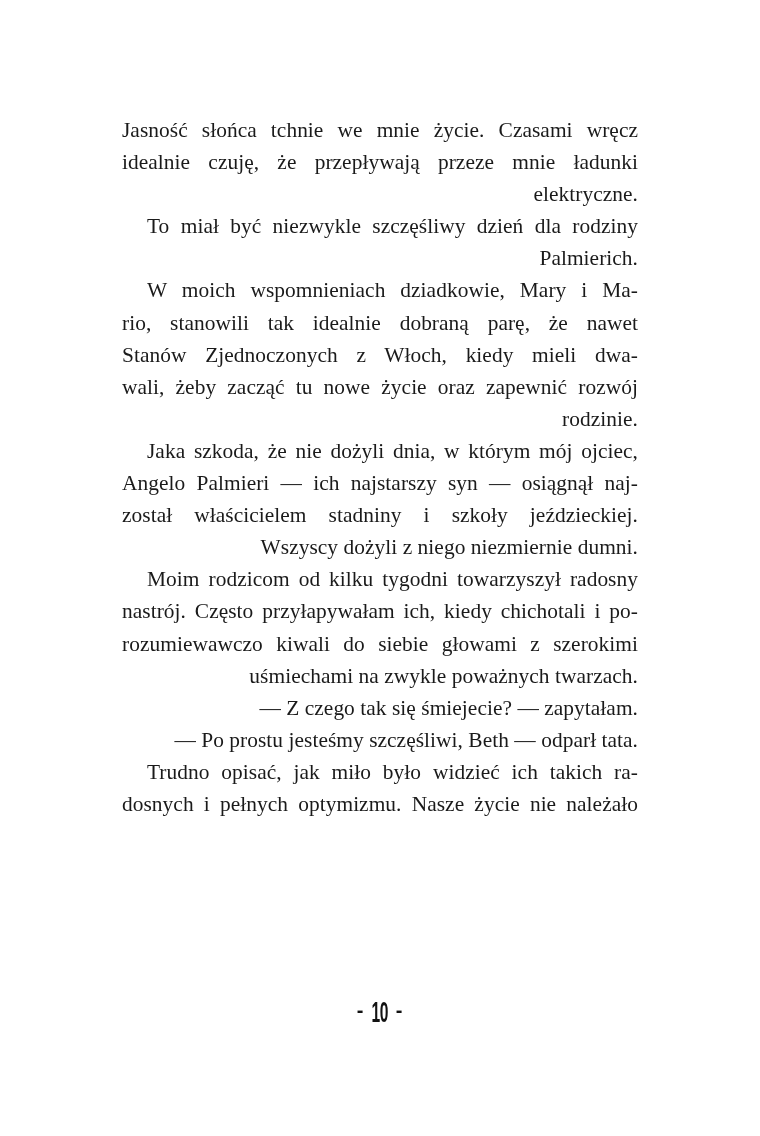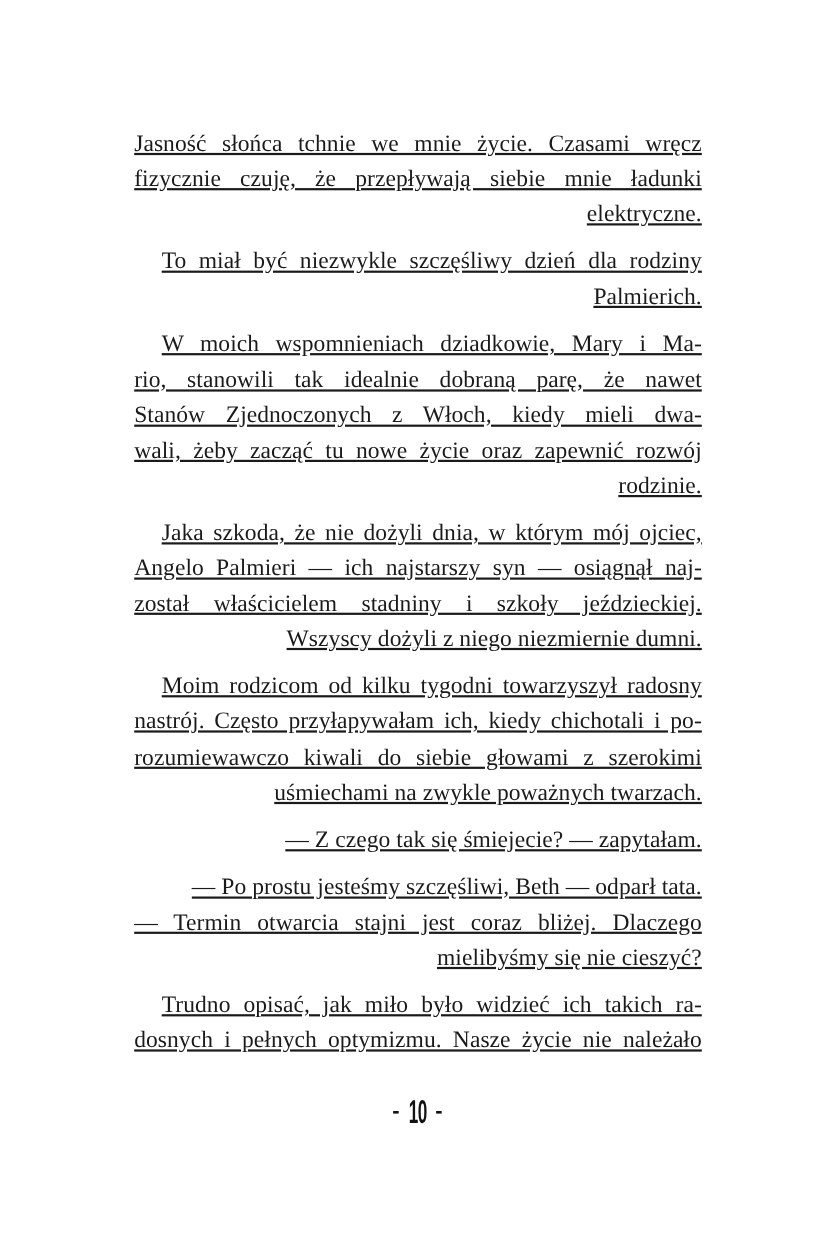--- a/index.html
+++ b/index.html
@@ -44,25 +44,23 @@
     white-space: normal;
   }
   
   .ln.flush {
     text-align: right;
     white-space: pre;
   }
   
   .ln.indent {
     text-indent: 25px;
-    margin-top: 11px;
   }
   .paragraph {
     display: block;
-    text-decoration: underline;
   }
   .page-number {
     position: absolute;
     left: 0;
     top: 995px;
     width: 760px;
     text-align: center;
     font-family: "Liberation Sans", "DejaVu Sans", sans-serif;
     font-weight: bold;
     font-size: 25px;
@@ -84,21 +82,21 @@
   }
 </style>
 </head>
 <body>
 
 <div class="page">
 
   <div class="text-block" id="text-body">
       <div class="paragraph">
         <span class="ln just">Jasność słońca tchnie we mnie życie. Czasami wręcz</span>
-        <span class="ln just">fizycznie czuję, że przepływają siebie mnie ładunki</span>
+        <span class="ln just">idealnie czuję, że przepływają przeze mnie ładunki</span>
         <span class="ln flush">elektryczne.</span>
       </div>
       <div class="paragraph">
         <span class="ln just indent">To miał być niezwykle szczęśliwy dzień dla rodziny</span>
         <span class="ln flush">Palmierich.</span>
       </div>
       <div class="paragraph">
         <span class="ln just indent">W moich wspomnieniach dziadkowie, Mary i Ma-</span>
         <span class="ln just">rio, stanowili tak idealnie dobraną parę, że nawet</span>
         <span class="ln just">Stanów Zjednoczonych z Włoch, kiedy mieli dwa-</span>
@@ -117,24 +115,20 @@
         <span class="ln just">rozumiewawczo kiwali do siebie głowami z szerokimi</span>
         <span class="ln flush">uśmiechami na zwykle poważnych twarzach.</span>
       </div>
       <div class="paragraph">
         <span class="ln flush indent">— Z czego tak się śmiejecie? — zapytałam.</span>
       </div>
       <div class="paragraph">
         <span class="ln flush indent">— Po prostu jesteśmy szczęśliwi, Beth — odparł tata.</span>
       </div>
       <div class="paragraph">
-        <span class="ln just">— Termin otwarcia stajni jest coraz bliżej. Dlaczego</span>
-        <span class="ln flush">mielibyśmy się nie cieszyć?</span>
-      </div>
-      <div class="paragraph">
         <span class="ln just indent">Trudno opisać, jak miło było widzieć ich takich ra-</span>
         <span class="ln just">dosnych i pełnych optymizmu. Nasze życie nie należało</span>
       </div>
     </div>
 
   <div class="page-number">
     <span class="rule">-</span><span class="num">10</span><span class="rule">-</span>
   </div>
 
 </div>

